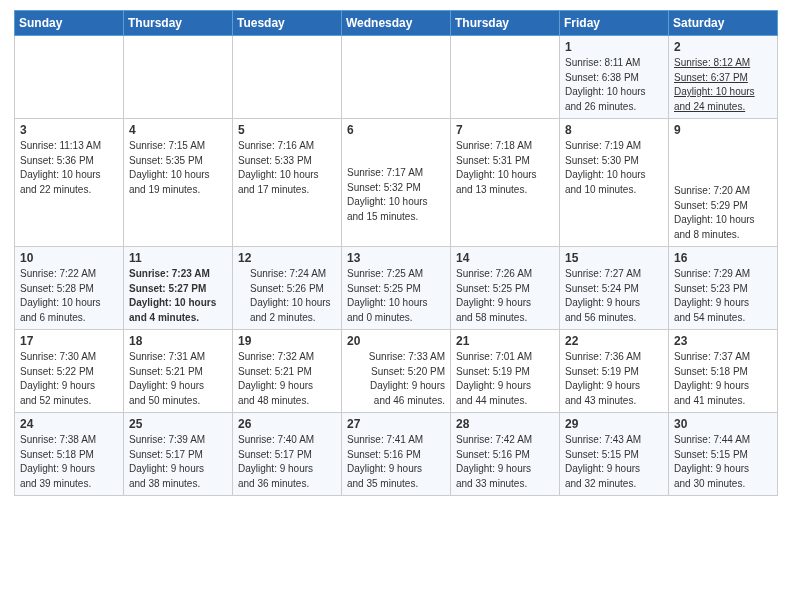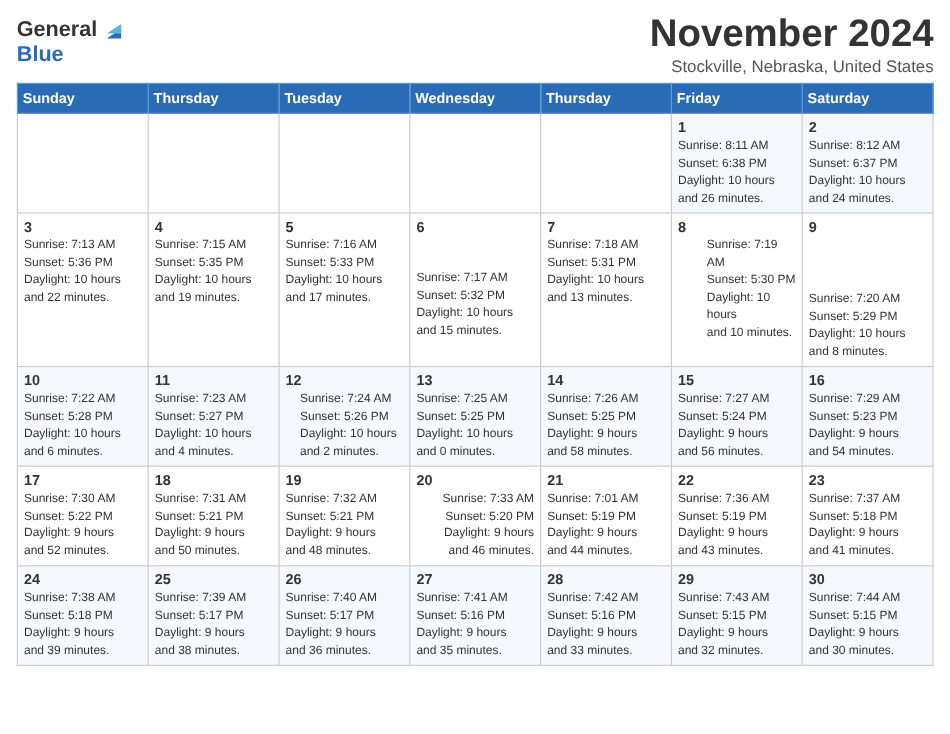--- a/index.html
+++ b/index.html
@@ -94,36 +94,20 @@
       line-height: 1.45;
     }
     .empty-cell {
       background: #fff !important;
     }
   </style>
 </head>
 <body>
 
 <div class="page">
-  <div class="header">
-    <div class="logo">
-      <div style="display:flex;align-items:center;gap:2px;">
-        <span class="logo-general">General</span>
-        <svg width="22" height="22" viewBox="0 0 22 22">
-          <polygon points="6,18 18,10 18,18" fill="#2a6bb5"></polygon>
-          <polygon points="10,14 22,6 22,14" fill="#5ab4e0" transform="translate(-4,0)"></polygon>
-        </svg>
-      </div>
-      <span class="logo-blue">Blue</span>
-    </div>
-    <div class="title-block">
-      <div class="month-title">November 2024</div>
-      <div class="location">Stockville, Nebraska, United States</div>
-    </div>
-  </div>
 
   <table class="calendar">
     <thead>
       <tr id="calendar-header-row">
           <th>Sunday</th>
           <th>Thursday</th>
           <th>Tuesday</th>
           <th>Wednesday</th>
           <th>Thursday</th>
           <th>Friday</th>
@@ -139,30 +123,30 @@
           <td class="empty-cell"></td>
           <td>
             <span class="day-num">1</span>
             <div class="day-info" style="white-space: pre-line;">Sunrise: 8:11 AM
 Sunset: 6:38 PM
 Daylight: 10 hours
 and 26 minutes.</div>
           </td>
           <td>
             <span class="day-num">2</span>
-            <div class="day-info" style="white-space: pre-line;">Sunrise: 8:12 AM
+            <div class="day-info" style="white-space: pre-line; text-decoration: underline;">Sunrise: 8:12 AM
 Sunset: 6:37 PM
 Daylight: 10 hours
 and 24 minutes.</div>
           </td>
         </tr>
         <tr>
           <td>
             <span class="day-num">3</span>
-            <div class="day-info" style="white-space: pre-line;">Sunrise: 7:13 AM
+            <div class="day-info" style="white-space: pre-line;">Sunrise: 11:13 AM
 Sunset: 5:36 PM
 Daylight: 10 hours
 and 22 minutes.</div>
           </td>
           <td>
             <span class="day-num">4</span>
             <div class="day-info" style="white-space: pre-line;">Sunrise: 7:15 AM
 Sunset: 5:35 PM
 Daylight: 10 hours
 and 19 minutes.</div>
@@ -183,21 +167,21 @@
           </td>
           <td>
             <span class="day-num">7</span>
             <div class="day-info" style="white-space: pre-line;">Sunrise: 7:18 AM
 Sunset: 5:31 PM
 Daylight: 10 hours
 and 13 minutes.</div>
           </td>
           <td>
             <span class="day-num">8</span>
-            <div class="day-info" style="white-space: pre-line; margin-left: 24px;">Sunrise: 7:19 AM
+            <div class="day-info" style="white-space: pre-line;">Sunrise: 7:19 AM
 Sunset: 5:30 PM
 Daylight: 10 hours
 and 10 minutes.</div>
           </td>
           <td>
             <span class="day-num">9</span>
             <div class="day-info" style="white-space: pre-line; margin-top: 47px;">Sunrise: 7:20 AM
 Sunset: 5:29 PM
 Daylight: 10 hours
 and 8 minutes.</div>
@@ -206,21 +190,21 @@
         <tr>
           <td>
             <span class="day-num">10</span>
             <div class="day-info" style="white-space: pre-line;">Sunrise: 7:22 AM
 Sunset: 5:28 PM
 Daylight: 10 hours
 and 6 minutes.</div>
           </td>
           <td>
             <span class="day-num">11</span>
-            <div class="day-info" style="white-space: pre-line;">Sunrise: 7:23 AM
+            <div class="day-info" style="white-space: pre-line; font-weight: bold;">Sunrise: 7:23 AM
 Sunset: 5:27 PM
 Daylight: 10 hours
 and 4 minutes.</div>
           </td>
           <td>
             <span class="day-num">12</span>
             <div class="day-info" style="white-space: pre-line; margin-left: 12px;">Sunrise: 7:24 AM
 Sunset: 5:26 PM
 Daylight: 10 hours
 and 2 minutes.</div>

